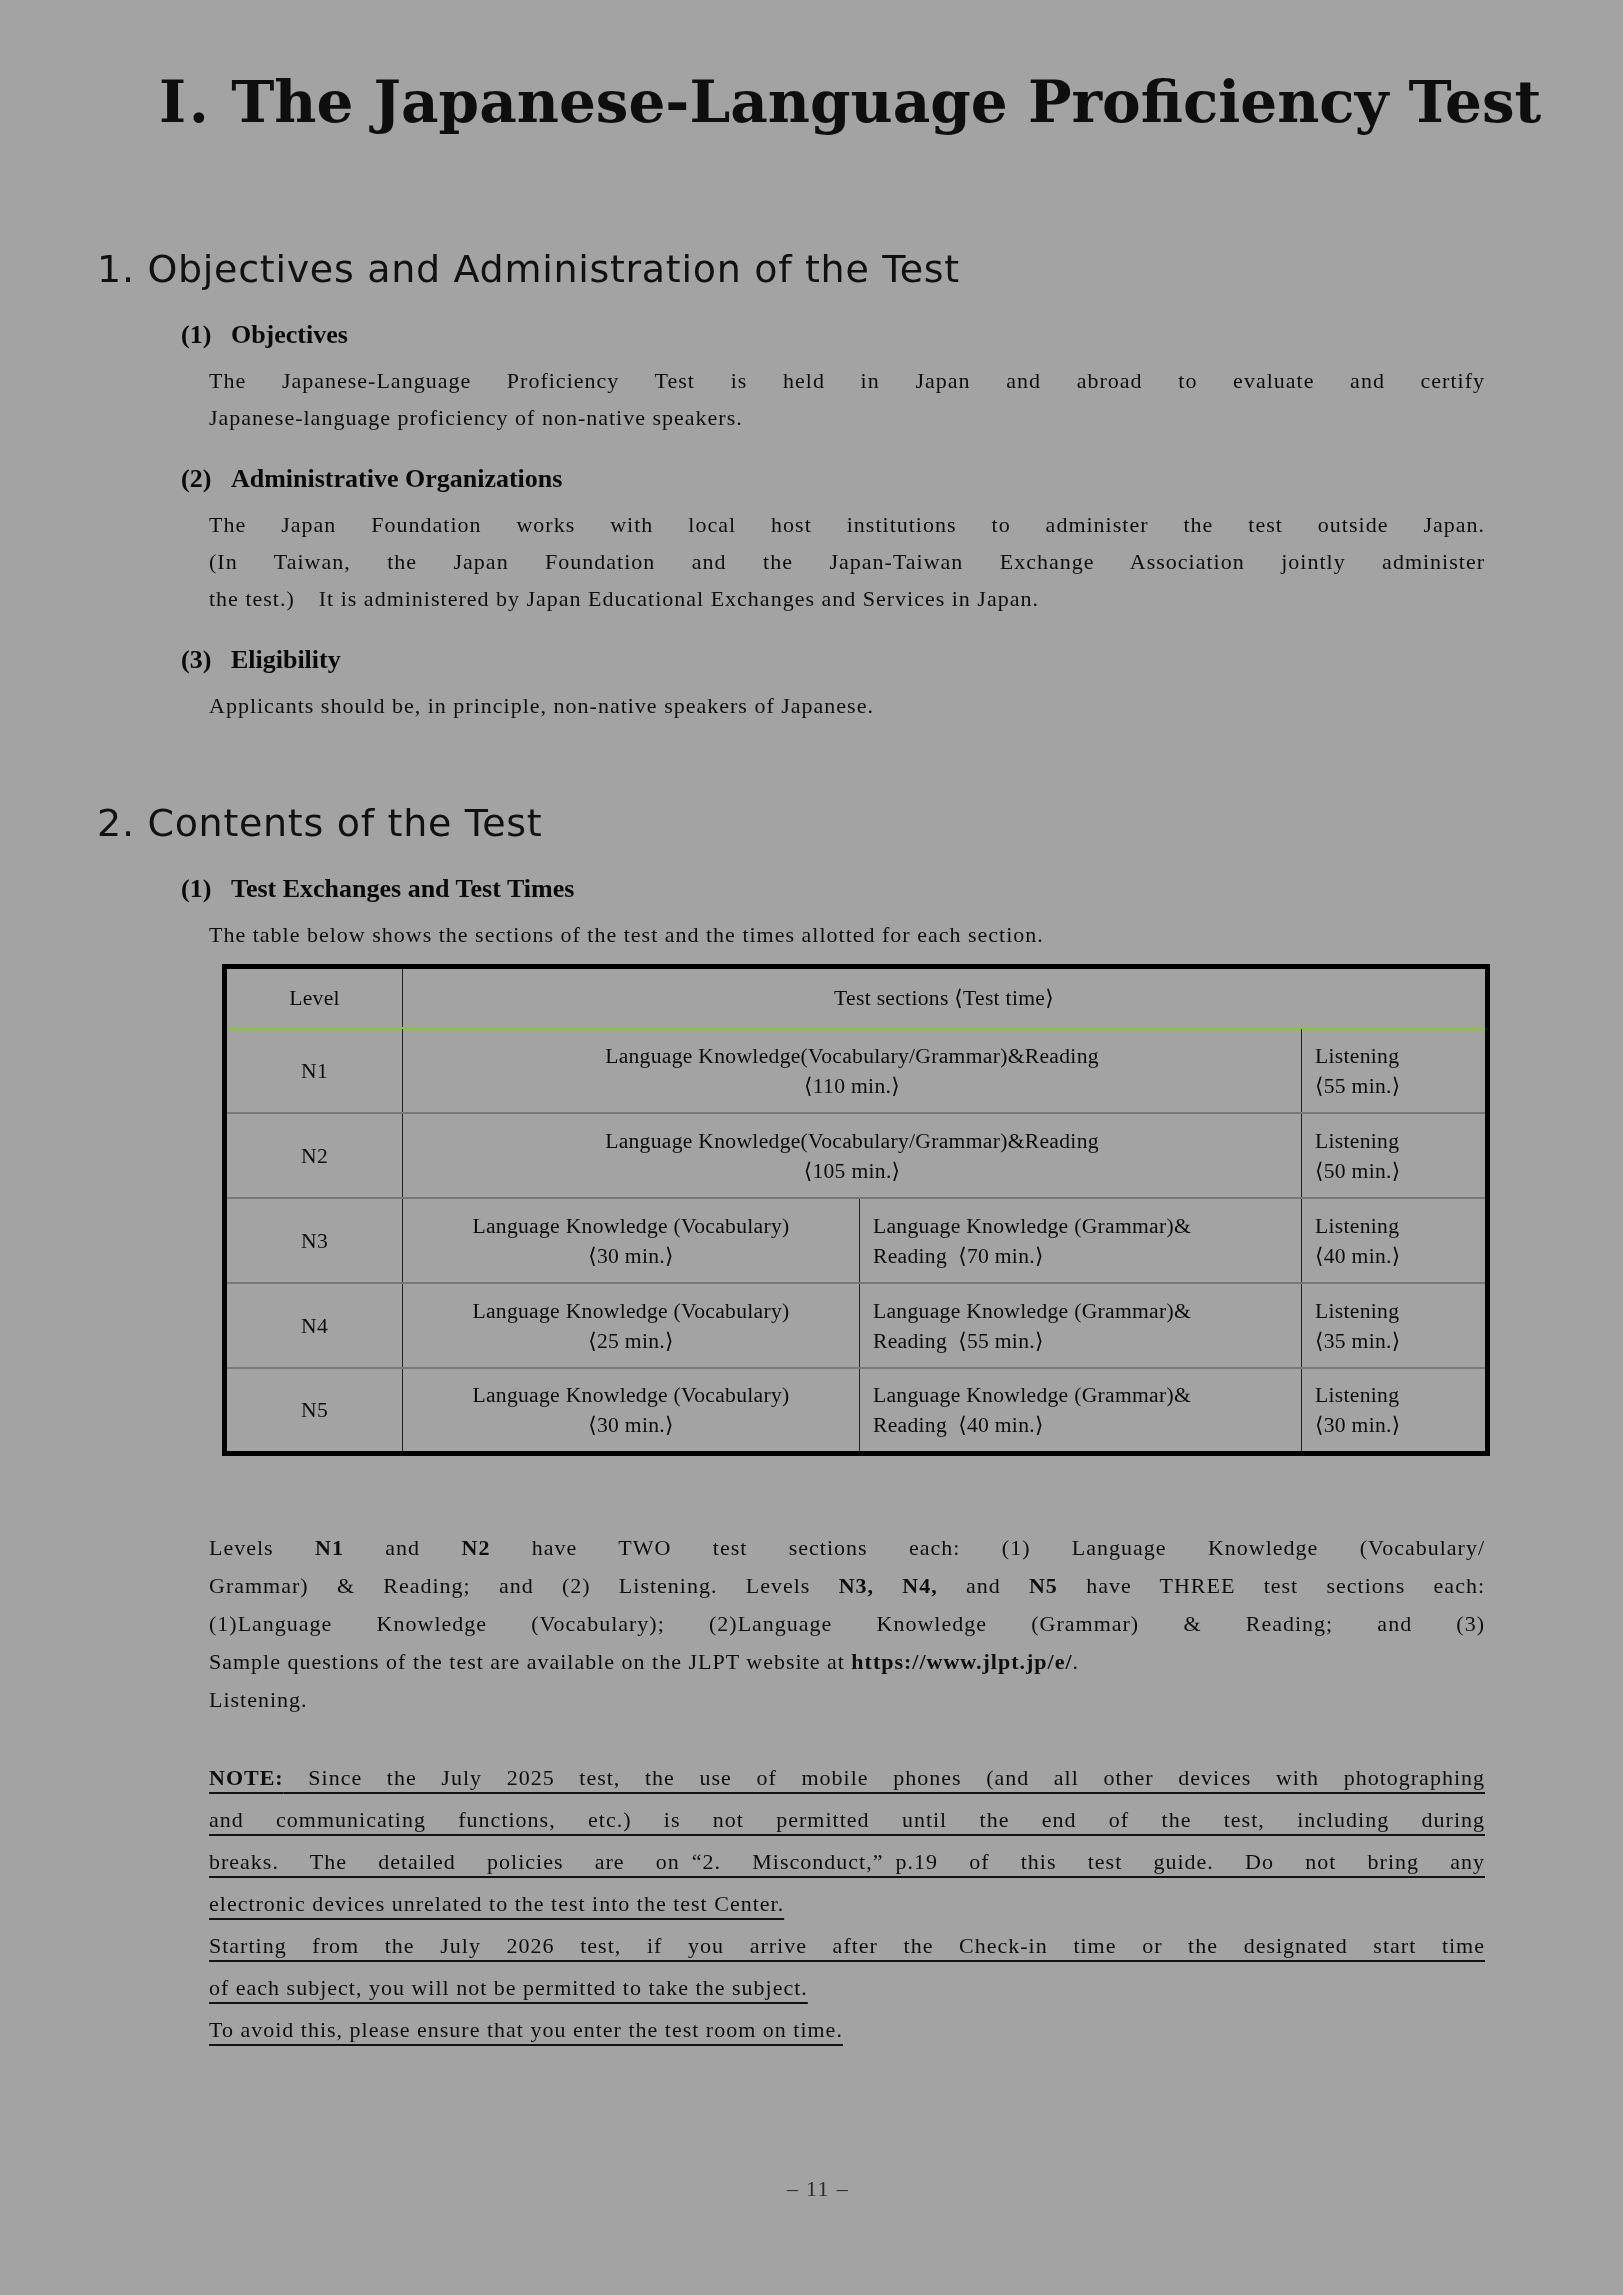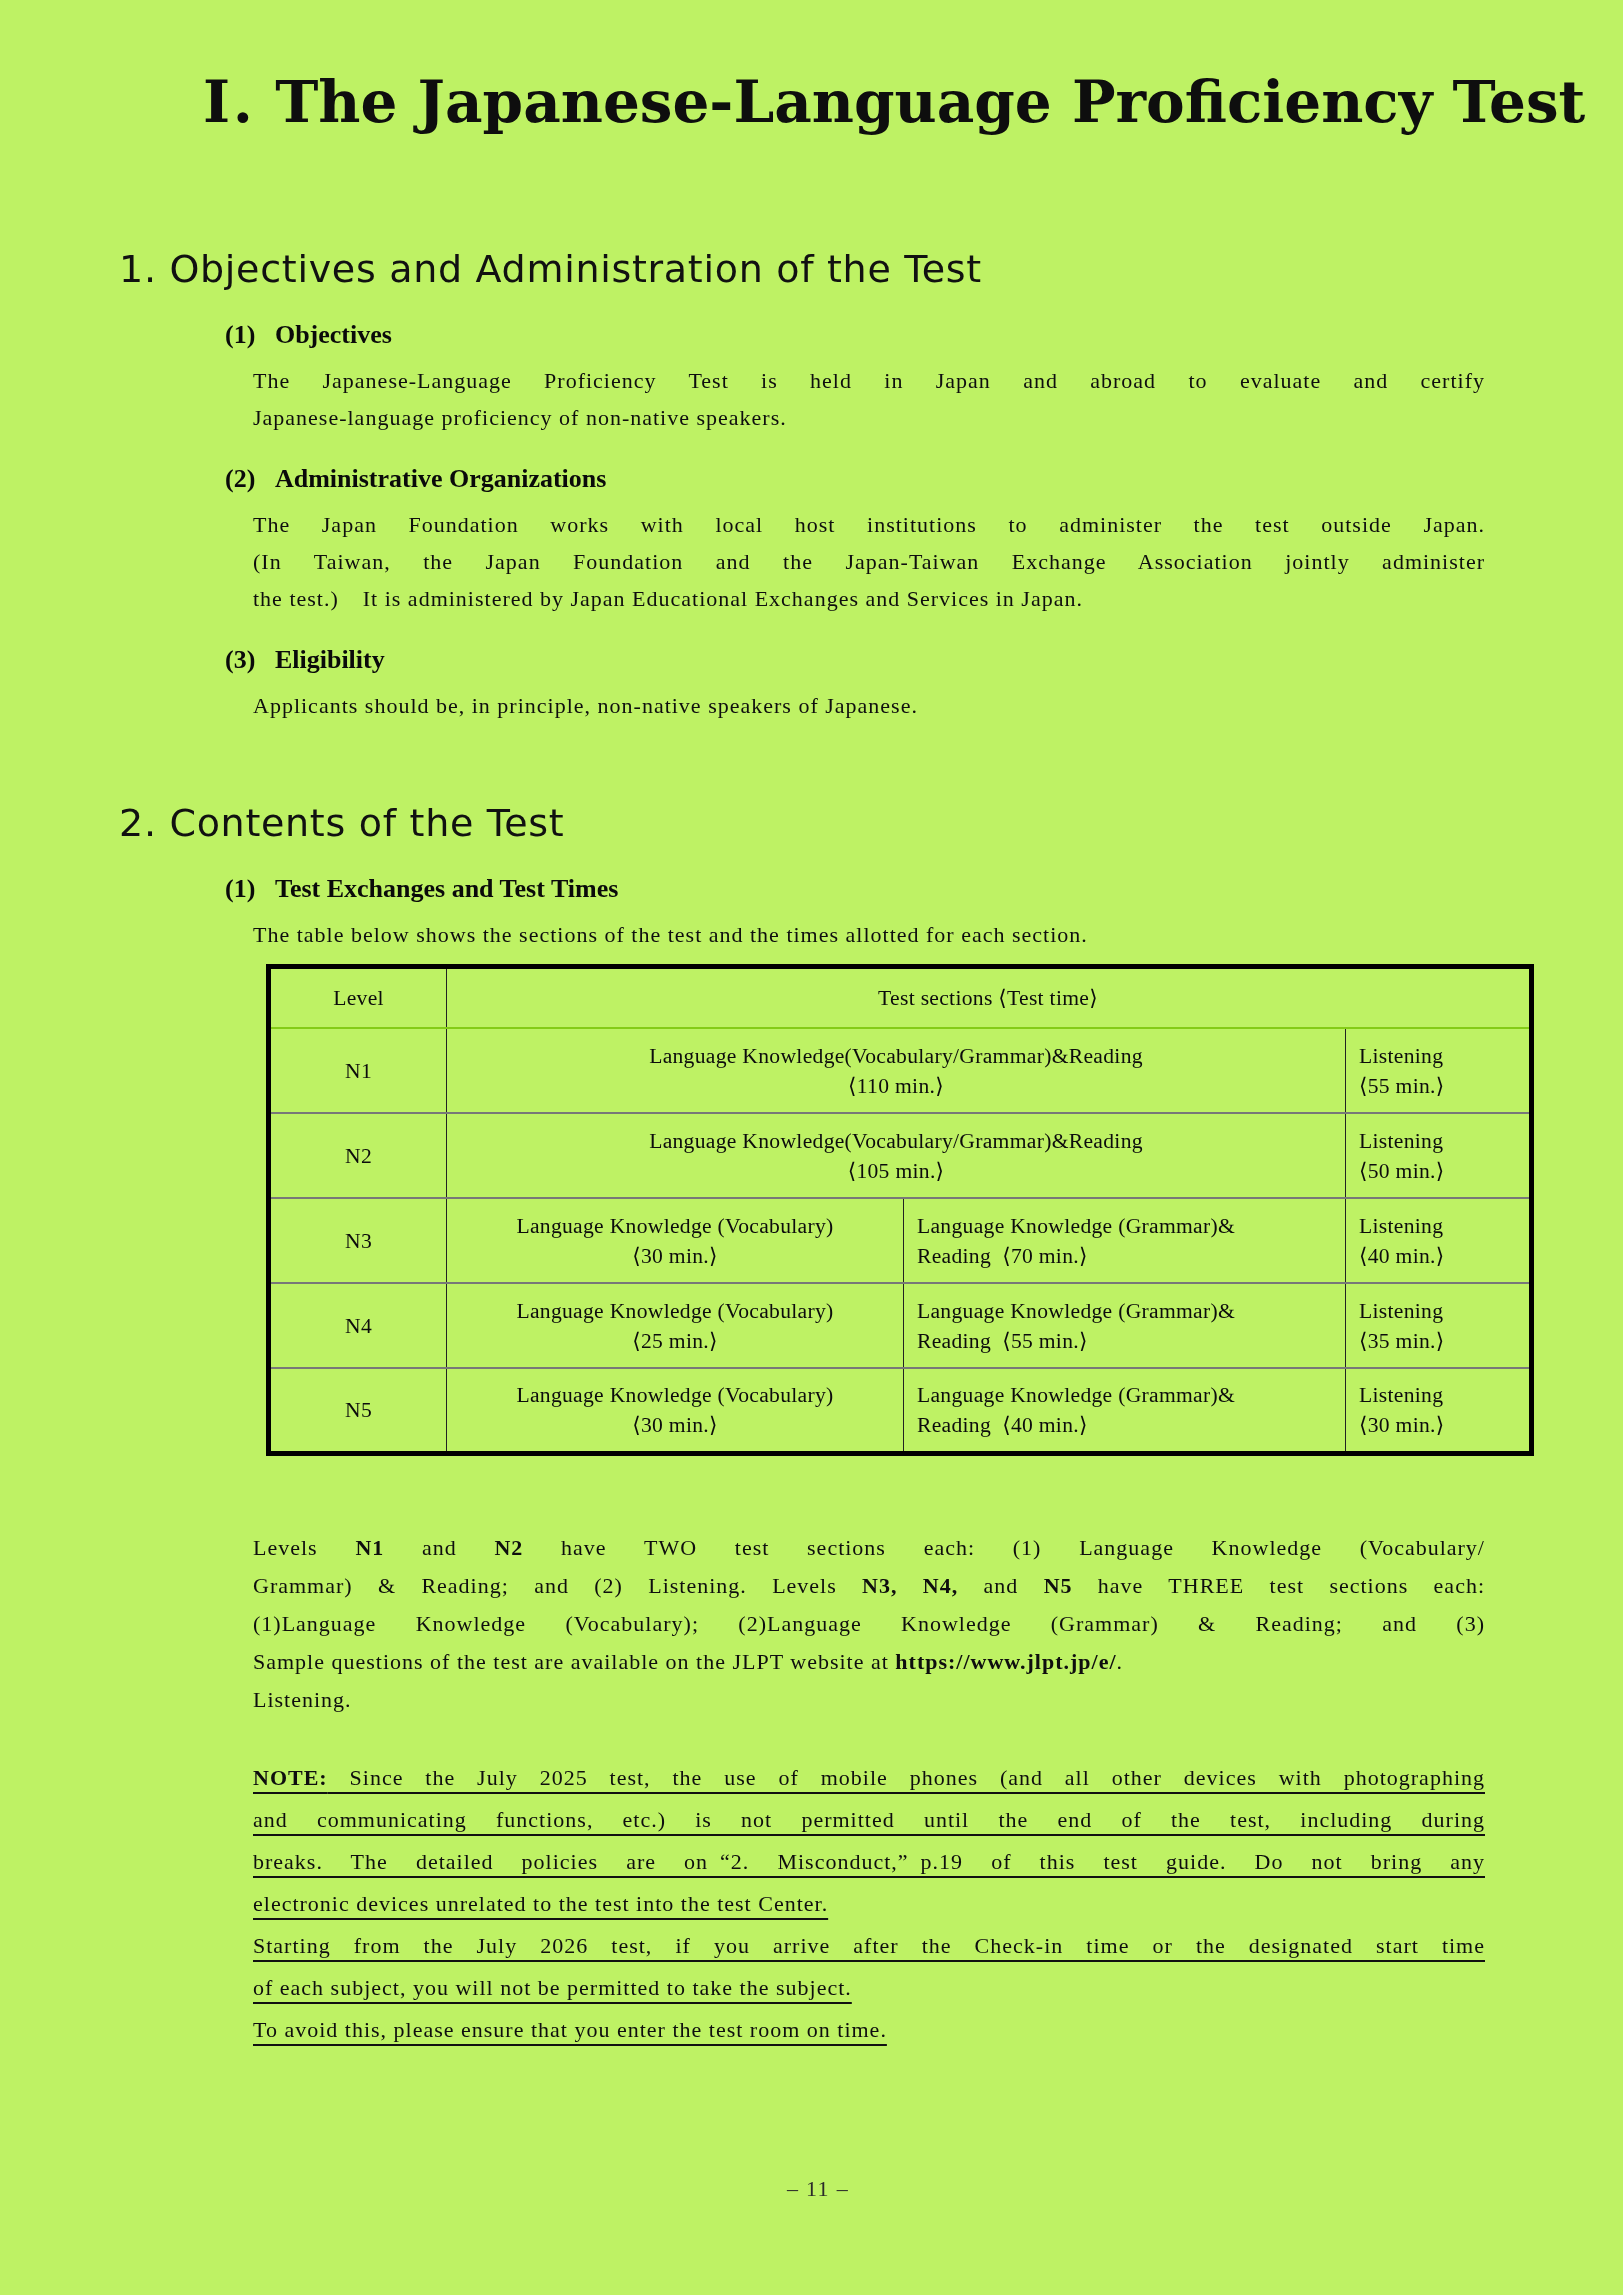--- a/index.html
+++ b/index.html
@@ -1,37 +1,36 @@
 <!DOCTYPE html>
 <html style="font-size:10.5px"><head>
 <meta charset="utf-8">
 <style>
   html,body{margin:0;padding:0;background:#ffffff;}
   .page{
     position:relative;
     width:1623px;height:2295px;
-    background:#bef264;
+    background:#a3a3a3;
     color:#0e0e0e;
     font-family:"Liberation Serif","DejaVu Serif","DejaVu Sans",serif;
     overflow:hidden;
     box-sizing:border-box;
     padding-top:69px;
-    padding-left:44px;
   }
   
   .doc-title{
     margin:0 131px 0 159px;
     font-size:58px;line-height:1.15;font-weight:bold;
     font-family:"DejaVu Serif","Liberation Serif",serif;
     white-space:nowrap;
   }
   .doc-title .num{margin-right:19.6px;letter-spacing:2.6px;}
   
   .h2{
-    margin:111px 0 0 75px;
+    margin:111px 0 0 97px;
     font-family:"DejaVu Sans","Liberation Sans",sans-serif;
     font-size:38px;line-height:1.2;font-weight:400;
     letter-spacing:0.7px;color:#111;
     white-space:nowrap;
   }
   .h2.second{margin-top:77px;}
   
   .h3{
     margin:26px 0 0 181px;
     font-size:26px;line-height:1.3;font-weight:bold;

